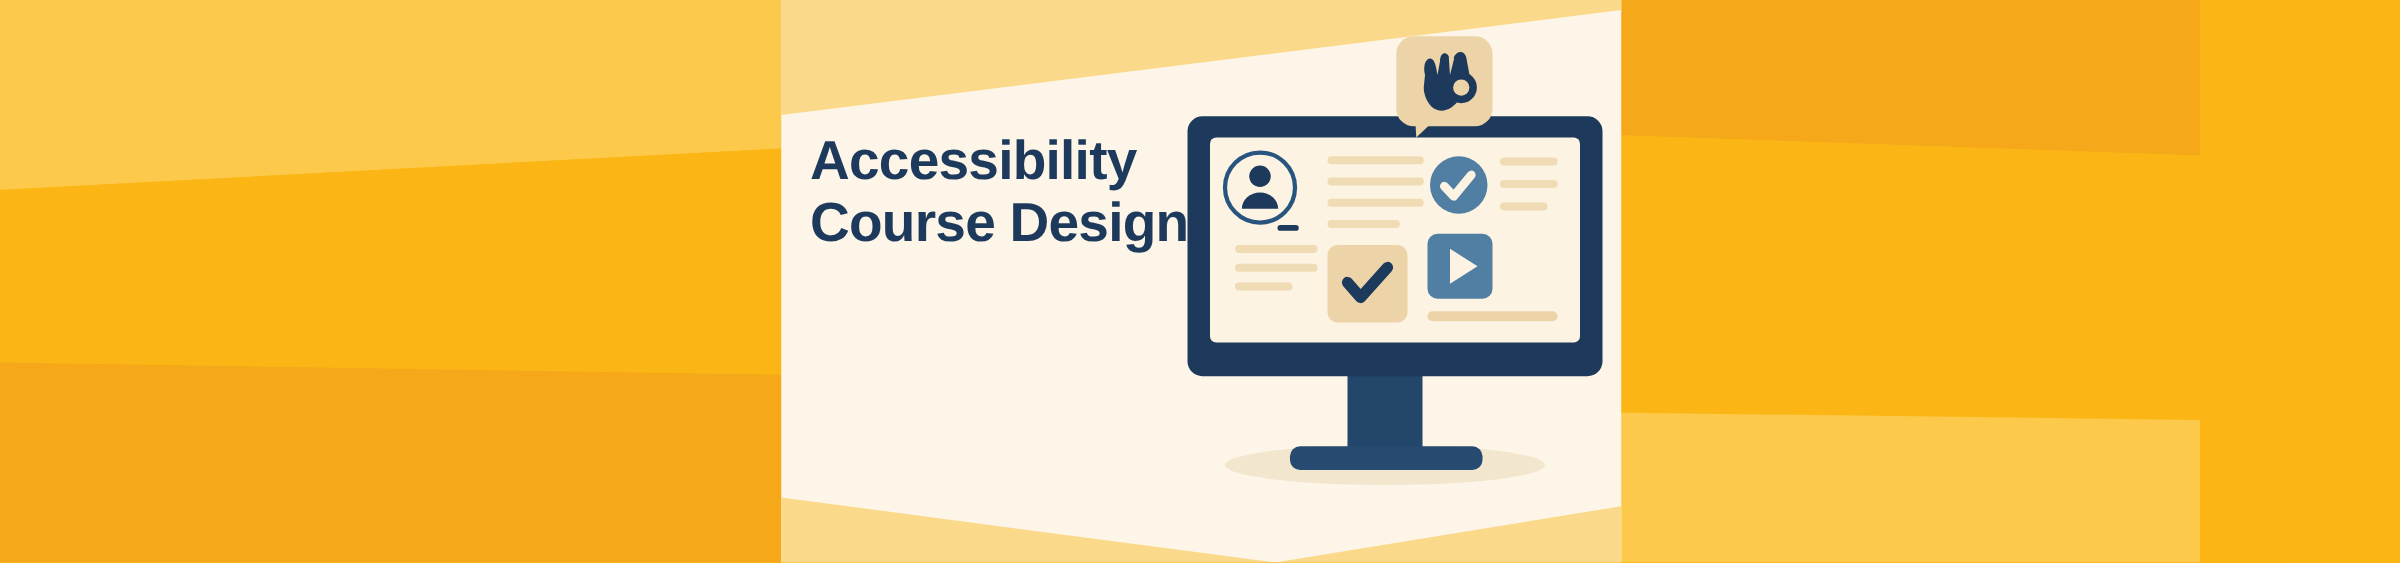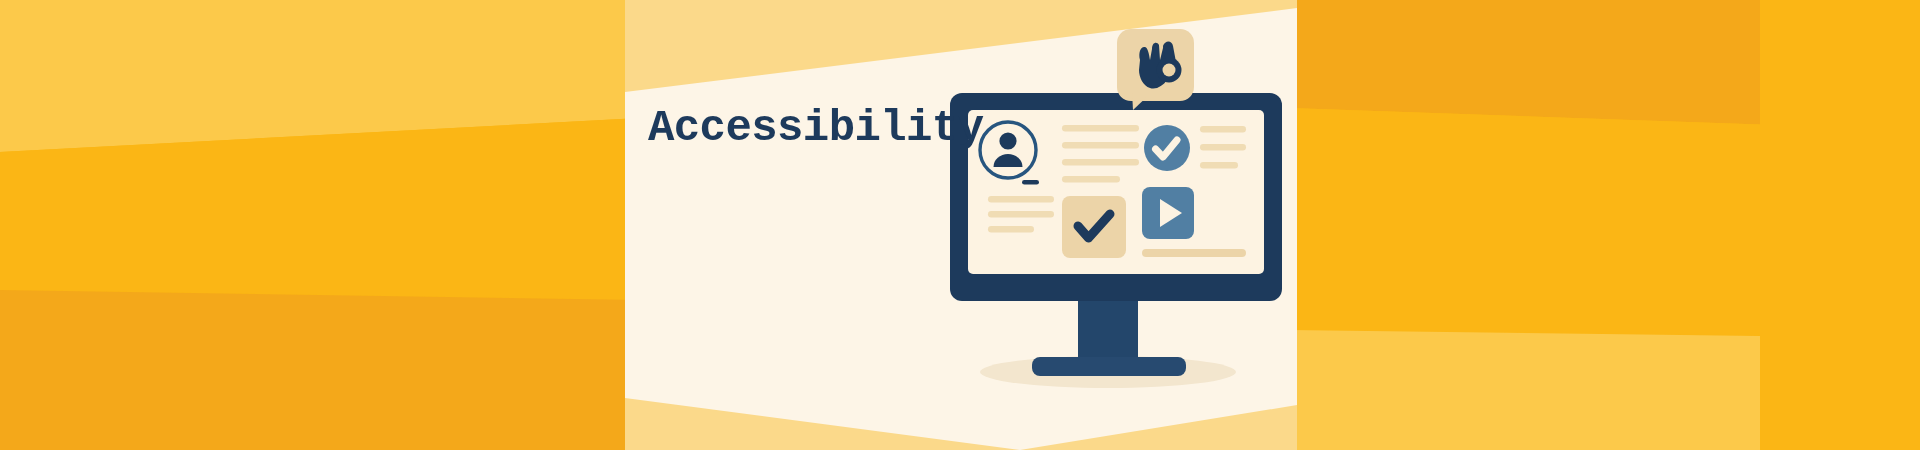--- a/index.html
+++ b/index.html
@@ -1,21 +1,21 @@
 <!DOCTYPE html>
 <html><head>
 <meta charset="utf-8">
 <style>
   html,body{margin:0;padding:0;}
   body{
     width:1920px;height:450px;overflow:hidden;
     font-family:"Liberation Sans","DejaVu Sans",sans-serif;
     background:#fbb615;
   }
-  #stage{position:relative;width:1760px;height:450px;overflow:hidden;font-family:Liberation Mono, monospace;}
+  #stage{position:relative;width:1760px;height:450px;overflow:hidden;}
   #bg{position:absolute;inset:0;width:1920px;height:450px;}
   #art{position:absolute;inset:0;width:1920px;height:450px;}
 
   .title-block{
     position:absolute;
     left:648px; top:104px;
     width:330px;
     color:#1d3a5c;
     font-weight:700;
     font-size:44px;
@@ -45,20 +45,21 @@
     <polygon points="625,0 1297,0 1297,450 625,450" fill="#fdf5e7"></polygon>
 
     <polygon points="625,0 1297,0 1297,8 625,92" fill="#fbd98a"></polygon>
 
     <polygon points="625,398 1020,450 625,450" fill="#fbd98a"></polygon>
     <polygon points="1297,405 1297,450 1020,450" fill="#fbd98a"></polygon>
   </svg>
 
   <div class="title-block">
     <span class="title-line">Accessibility</span>
+    <span class="title-line">Course Design</span>
   </div>
 
   <svg id="art" viewBox="0 0 1920 450" preserveAspectRatio="none">
 
     <ellipse cx="1108" cy="372" rx="128" ry="16" fill="#f3e6ce"></ellipse>
 
     <rect x="1078" y="296" width="60" height="66" fill="#23466b"></rect>
 
     <rect x="1032" y="357" width="154" height="19" rx="8" fill="#274a70"></rect>
 

